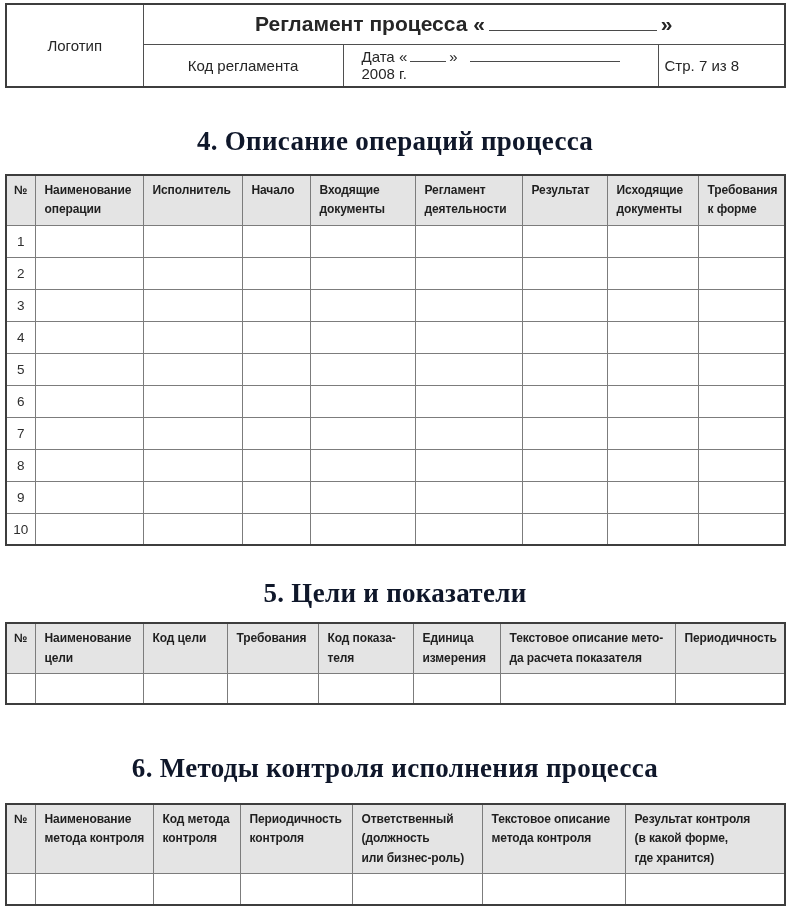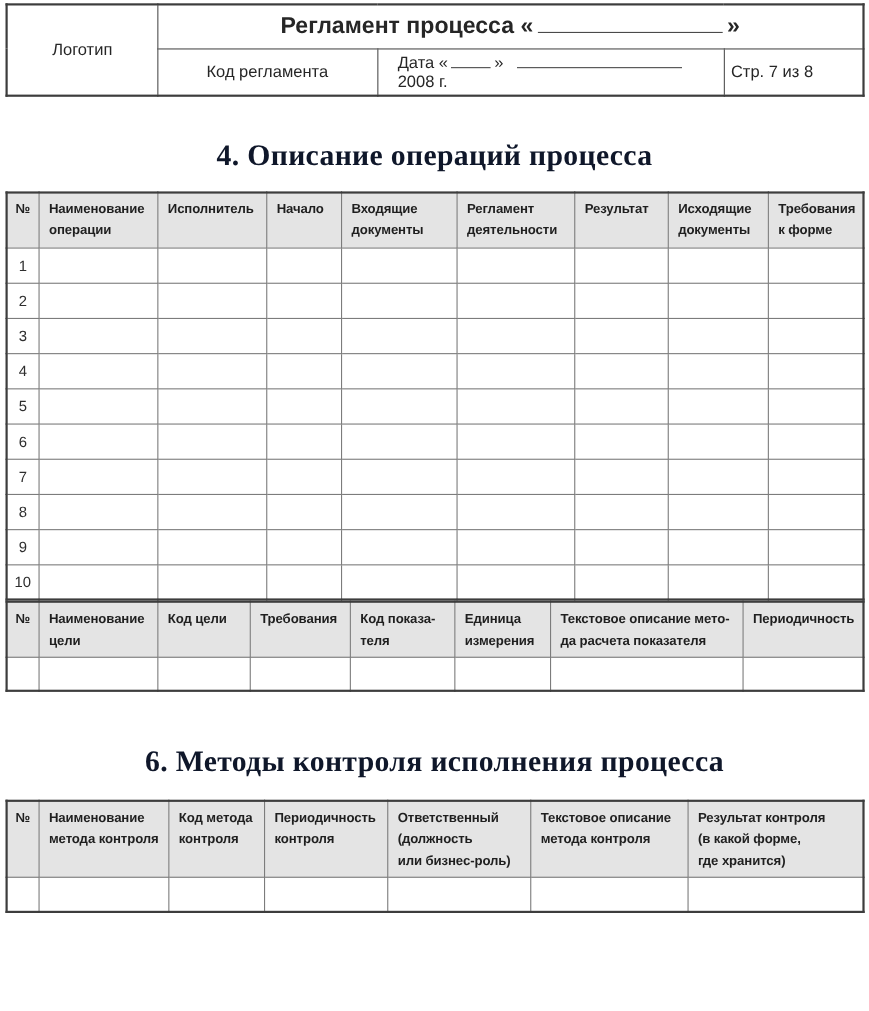--- a/index.html
+++ b/index.html
@@ -250,20 +250,21 @@
           <td></td>
           <td></td>
           <td></td>
           <td></td>
           <td></td>
           <td></td>
       </tr>
     </tbody>
   </table>
 
+  <h2 class="st s5">5. Цели и показатели</h2>
   <table class="grid t5">
     <colgroup>
       <col style="width:29px">
         <col style="width:108px">
         <col style="width:84px">
         <col style="width:91px">
         <col style="width:95px">
         <col style="width:87px">
         <col style="width:175px">
         <col style="width:110px">

